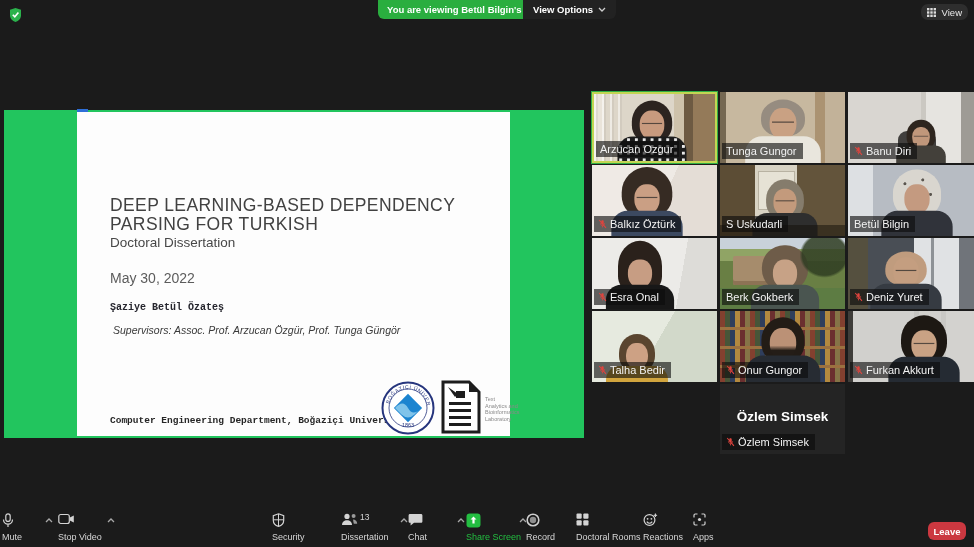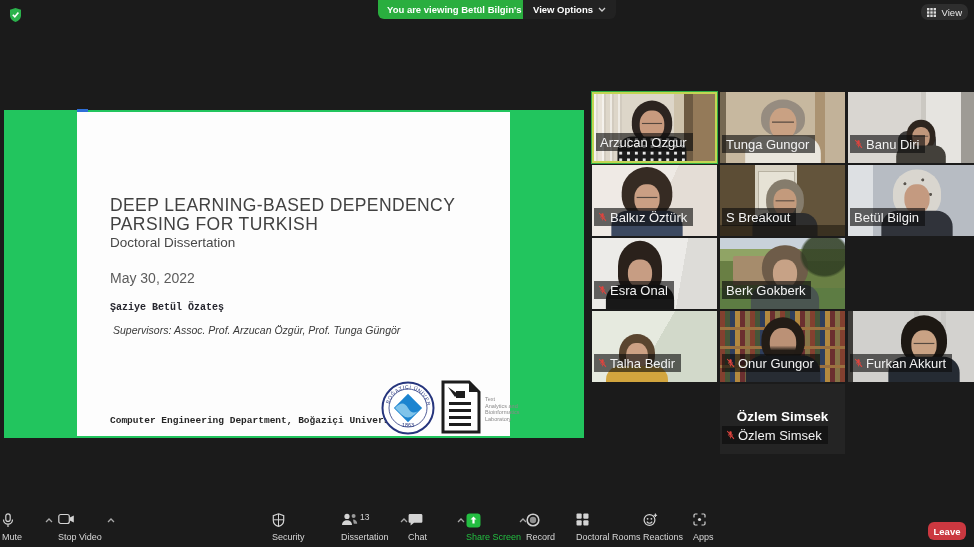--- a/index.html
+++ b/index.html
@@ -44,22 +44,22 @@
           transform:scale(var(--s,1));transform-origin:50% 100%;}
   .hair{position:absolute;left:-18px;bottom:16px;width:36px;height:38px;
         border-radius:50% 50% 42% 42%;background:var(--hair);}
   .face{position:absolute;left:-11px;bottom:19px;width:22px;height:26px;
         border-radius:45% 45% 48% 48%;background:var(--skin);}
   .torso{position:absolute;left:-31px;bottom:-2px;width:62px;height:24px;
          border-radius:14px 14px 0 0;background:var(--shirt);}
   .g .face::after{content:"";position:absolute;left:2px;top:11px;width:18px;height:4px;
          border-top:1.6px solid rgba(35,35,35,.7);}
   .beard .face{background:linear-gradient(180deg,var(--skin) 0 56%,#241d17 72% 100%);}
-  .np{position:absolute;left:2px;bottom:10px;display:flex;align-items:center;gap:3px;
-      background:rgba(12,12,12,.62);padding:2.5px 6px 2.5px 4px;font-size:13px;color:#f2f2f2;line-height:1;}
+  .np{position:absolute;left:2px;bottom:4px;display:flex;align-items:center;gap:3px;
+      background:rgba(12,12,12,.62);padding:2.5px 6px 2.5px 4px;font-size:11px;color:#f2f2f2;line-height:1;}
   .bigname{position:absolute;width:100%;top:25px;text-align:center;color:#fff;font-weight:bold;font-size:13.5px;}
 
   .t0{--px:48%;--s:1.12;--hair:#2c2420;--skin:#c89a7e;--shirt:#1c1c1c;}
   .t0 .scene{background:linear-gradient(90deg,#eae4da 0 8%,#ddd6c9 8% 66%,#cec2ab 66% 74%,#6d5a42 74% 82%,#947a59 82% 100%);}
   .t0 .scene::before{content:"";position:absolute;left:0;top:0;width:24%;height:100%;
       background:repeating-linear-gradient(90deg,rgba(255,255,255,.5) 0 2px,rgba(0,0,0,.05) 2px 4px,transparent 4px 8px);}
   .t0 .torso{background-image:radial-gradient(circle 1.2px at 3px 3px,#e8e8e8 1.2px,transparent 1.7px);background-size:7px 6px;}
 
   .t1{--px:50%;--s:1.22;--hair:#968c80;--skin:#c9a183;--shirt:#e9e6dd;}
   .t1 .scene{background:linear-gradient(90deg,#756852 0 5%,#c7b89f 5% 76%,#ab9372 76% 84%,#c2b299 84% 100%);}
@@ -275,21 +275,21 @@
   </div>
   <div class="tile t4 c1 r1">
     <div class="scene">
         <div class="person g">
           <i class="hair"></i>
           <i class="face"></i>
           <i class="torso"></i>
         </div>
       </div>
     <div class="np">
-        <span>S Breakout</span>
+        <span>S Uskudarli</span>
       </div>
   </div>
   <div class="tile t5 c2 r1">
     <div class="scene">
         <div class="person">
           <i class="hair"></i>
           <i class="face"></i>
           <i class="torso"></i>
         </div>
       </div>
@@ -319,20 +319,38 @@
   <div class="tile t7 c1 r2">
     <div class="scene">
         <div class="person">
           <i class="hair"></i>
           <i class="face"></i>
           <i class="torso"></i>
         </div>
       </div>
     <div class="np">
         <span>Berk Gokberk</span>
+      </div>
+  </div>
+  <div class="tile t8 c2 r2">
+    <div class="scene">
+        <div class="person g">
+          <i class="hair"></i>
+          <i class="face"></i>
+          <i class="torso"></i>
+        </div>
+      </div>
+    <div class="np">
+      <svg width="9" height="10" viewBox="0 0 12 13">
+          <path d="M6 1.4c-.9 0-1.6.7-1.6 1.6v2.6c0 .9.7 1.6 1.6 1.6s1.6-.7 1.6-1.6V3c0-.9-.7-1.6-1.6-1.6z" fill="#e0443e"></path>
+          <path d="M3.2 5.6c0 1.6 1.2 2.9 2.8 2.9s2.8-1.3 2.8-2.9" stroke="#e0443e" fill="none" stroke-width="1.1"></path>
+          <line x1="6" y1="8.6" x2="6" y2="11" stroke="#e0443e" stroke-width="1.1"></line>
+          <line x1="1.6" y1="1.2" x2="10.6" y2="11.6" stroke="#e0443e" stroke-width="1.4"></line>
+        </svg>
+      <span>Deniz Yuret</span>
       </div>
   </div>
 
   <div class="tile t9 c0 r3">
     <div class="scene">
         <div class="person">
           <i class="hair"></i>
           <i class="face"></i>
           <i class="torso"></i>
         </div>

